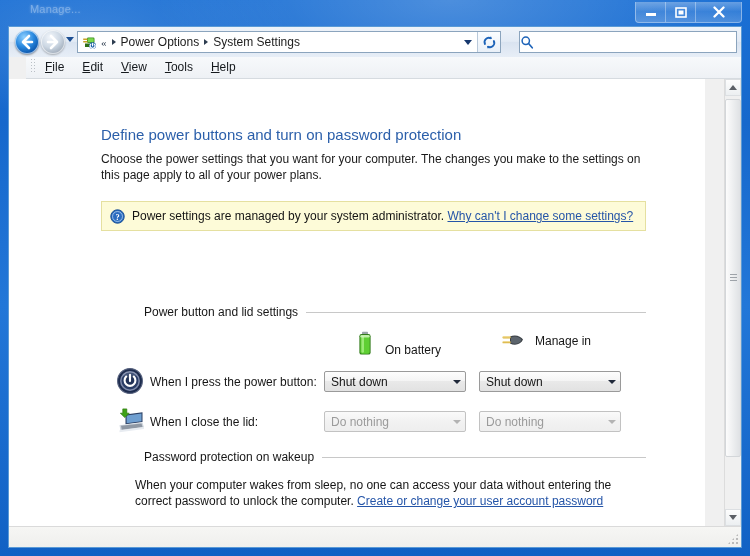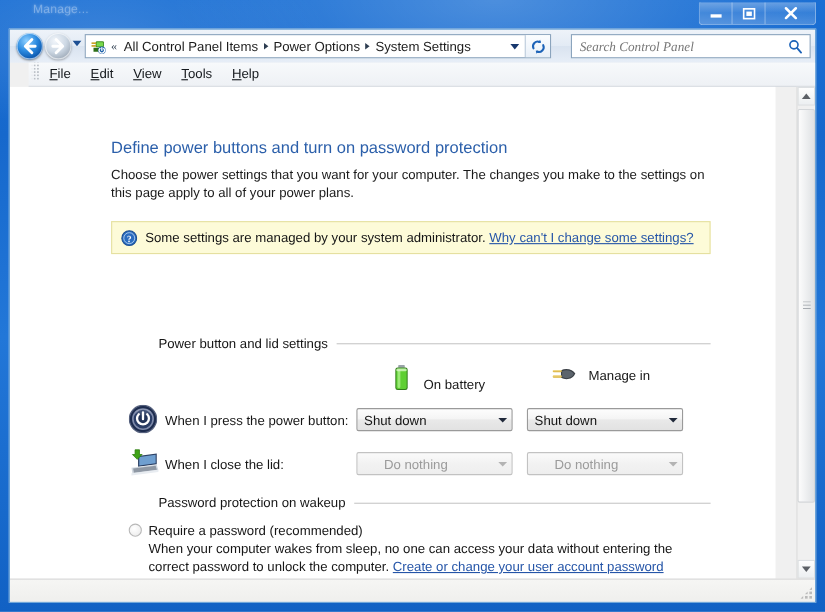--- a/index.html
+++ b/index.html
@@ -282,21 +282,20 @@
     border: 1px solid #9a9a9a;
     border-radius: 2px;
     background: linear-gradient(180deg,#fdfdfd 0%, #f4f4f4 48%, #e9e9e9 50%, #e2e2e2 100%);
     display: flex; align-items: center;
     cursor: pointer;
   }
   .combo.disabled {
     border-color: #c2c2c2;
     background: linear-gradient(180deg,#fafafa 0%, #f2f2f2 50%, #eeeeee 100%);
     cursor: default;
-    padding-left: 18px;
   }
   .combo-text {
     flex: 1; margin-left: 6px;
     font-size: 12px; color: #151515;
     white-space: nowrap; overflow: hidden;
   }
   .combo.disabled .combo-text { color: #9b9b9b; }
   .combo-arrow {
     width: 17px; display: flex; align-items: center; justify-content: center;
   }
@@ -448,41 +447,39 @@
           <rect x="6" y="3.5" width="7.5" height="5.5" rx="1.2" fill="#3f8f22"></rect>
           <rect x="6.8" y="4.3" width="5.9" height="3.9" rx="0.8" fill="#79d84c"></rect>
           <rect x="2.2" y="4.5" width="4.2" height="1.5" fill="#c9a227"></rect>
           <rect x="2.2" y="7.0" width="4.2" height="1.5" fill="#c9a227"></rect>
           <path d="M4 9.5 L12 9.5 L12 13 L4 13 Z" fill="#2d6f18"></path>
           <circle cx="11.6" cy="11.6" r="3.4" fill="#1a5fa8"></circle>
           <path d="M11.6 9.3 L11.6 11.8" stroke="#ffffff" stroke-width="1.2" stroke-linecap="round"></path>
           <path d="M9.9 10.1 A2.4 2.4 0 1 0 13.3 10.1" stroke="#ffffff" stroke-width="1.2" fill="none" stroke-linecap="round"></path>
         </svg>
         <span id="addr-chev">«</span>
-        <span class="crumb">All Control Panel Items</span>
         <i class="crumb-sep"></i>
         <span class="crumb">Power Options</span>
         <i class="crumb-sep"></i>
         <span class="crumb">System Settings</span>
 
         <div id="addr-drop">
           <i></i>
         </div>
         <div id="addr-refresh">
           <svg width="15" height="15" viewBox="0 0 16 16">
             <path d="M3.2 9.6 A4.6 4.6 0 0 1 9.2 3.4" stroke="#1d63b8" stroke-width="2" fill="none" stroke-linecap="round"></path>
             <path d="M12.6 6.4 A4.6 4.6 0 0 1 6.6 12.6" stroke="#1d63b8" stroke-width="2" fill="none" stroke-linecap="round"></path>
             <path d="M9.6 1.3 L10.4 4.2 L7.4 4.0 Z" fill="#1d63b8"></path>
             <path d="M6.2 14.7 L5.4 11.8 L8.4 12.0 Z" fill="#1d63b8"></path>
           </svg>
         </div>
       </div>
 
       <div id="searchbox">
-        <span id="search-input-text">Search Control Panel</span>
         <svg id="search-icon" width="14" height="14" viewBox="0 0 16 16">
           <circle cx="6.6" cy="6.6" r="4.2" fill="none" stroke="#1d63b8" stroke-width="1.7"></circle>
           <path d="M9.8 9.8 L14 14.6" stroke="#1d63b8" stroke-width="1.9" stroke-linecap="round"></path>
         </svg>
       </div>
     </div>
 
     <div id="menubar">
       <div id="menu-grip"></div>
       <div class="menu-item"><u>F</u>ile</div>
@@ -499,21 +496,21 @@
         <div id="page-desc">Choose the power settings that you want for your computer. The changes you make to the settings on this page apply to all of your power plans.</div>
 
         <div id="infobar">
           <svg id="infobar-icon" width="15" height="15" viewBox="0 0 16 16">
             <circle cx="8" cy="8" r="7.2" fill="#2a6cbf"></circle>
             <circle cx="8" cy="8" r="7.2" fill="none" stroke="#1a4e92" stroke-width="1"></circle>
             <circle cx="8" cy="8" r="5.3" fill="none" stroke="#bcd8f5" stroke-width="0.8"></circle>
             <text x="8" y="11.6" font-size="9" font-family="Liberation Serif, serif" font-weight="bold" fill="#ffffff" text-anchor="middle">?</text>
           </svg>
           <span id="infobar-text">
-            <span>Some settings are managed by your system administrator.</span>
+            <span>Power settings are managed by your system administrator.</span>
             <span class="link">Why can't I change some settings?</span>
           </span>
         </div>
 
         <div class="section-head" id="sec-power">
           <span>Power button and lid settings</span>
           <i></i>
         </div>
 
         <div id="col-battery">
@@ -587,24 +584,20 @@
               <i></i>
             </span>
         </div>
 
         <div class="section-head" id="sec-pwd">
           <span>Password protection on wakeup</span>
           <i></i>
         </div>
 
         <div class="radio-row" id="radio-require">
-          <div class="radio-head">
-            <span class="radio-btn"></span>
-            <span class="radio-title">Require a password (recommended)</span>
-          </div>
           <div class="radio-desc">
             <span>When your computer wakes from sleep, no one can access your data without entering the correct password to unlock the computer. </span><span class="link">Create or change your user account password</span>
           </div>
         </div>
 
       </div>
     </div>
 
     <div id="vscroll">
       <div class="sb-btn" id="sb-up">

